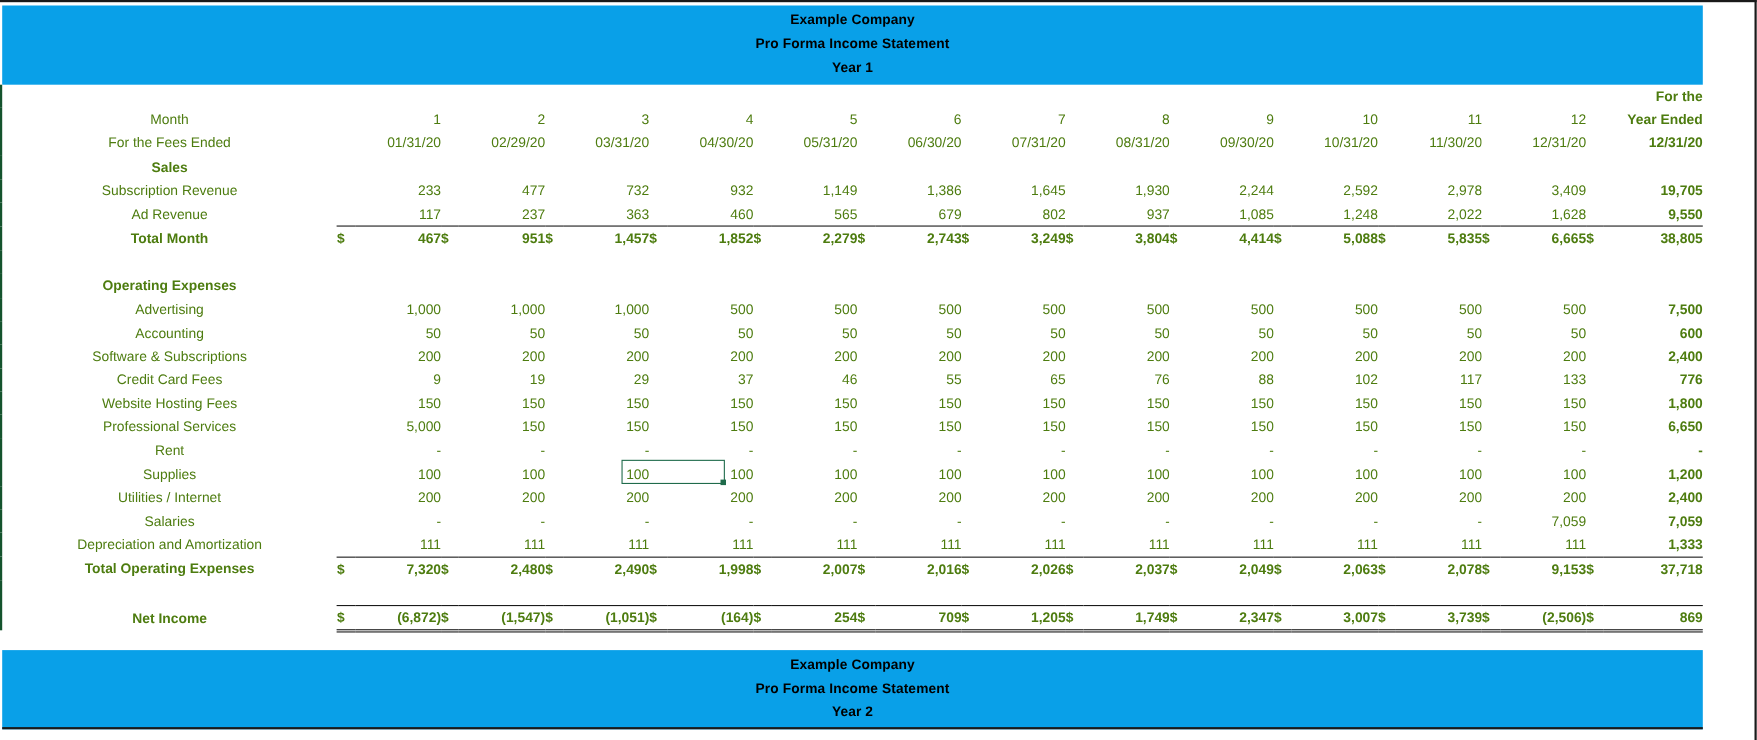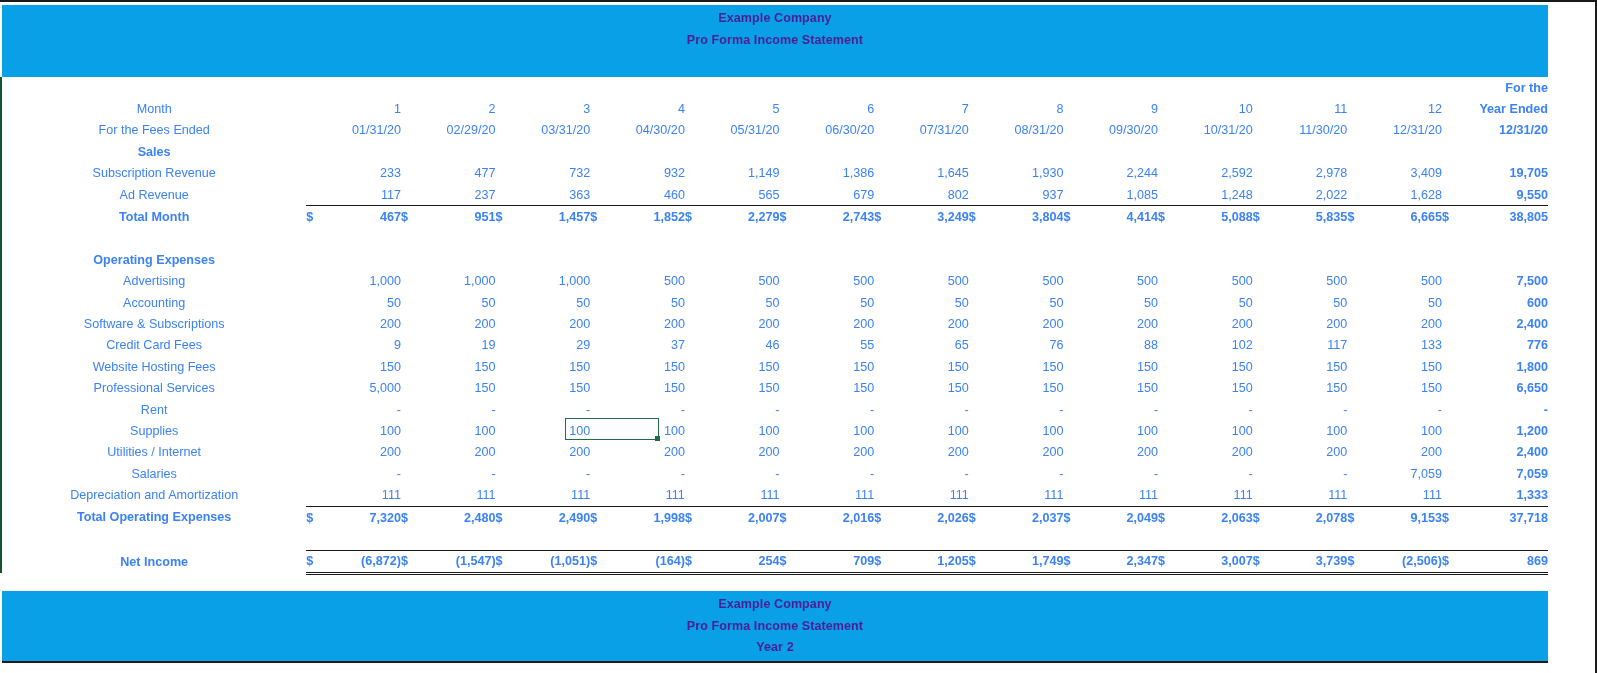--- a/index.html
+++ b/index.html
@@ -14,41 +14,41 @@
     width:1597px;height:673px;
     box-sizing:border-box;
     border-top:2px solid #1a1a1a;
     border-right:2px solid #1a1a1a;
   }
   .banner{
     position:absolute;
     left:2px;
     width:1546px;
     background:#09A0E8;
-    color:#4c1d95;
+    color:#000000;
     text-align:center;
     font-weight:bold;
     font-size:12.5px;
     line-height:21.5px;
     padding-top:3px;
     box-sizing:border-box;
   }
   #banner-top{ top:3px; height:72px; }
   #banner-bottom{ top:589px; height:72px; border-bottom:2px solid #1a1a1a;}
   .banner div{ letter-spacing:0.1px; }
 
   
   table.grid{
     position:absolute;
     top:75px;
     left:0px;
     width:1548px;
     border-collapse:collapse;
     font-size:12.6px;
-    color:#3b82f6;
+    color:#4d7c0f;
     table-layout:fixed;
   }
   table.grid td{
     padding:0;
     height:21.4px;
     vertical-align:middle;
     white-space:nowrap;
     overflow:hidden;
   }
   col.c-label{width:300px;}
@@ -90,20 +90,21 @@
   }
 </style>
 </head>
 <body>
 
 <div id="sheet">
 
   <div class="banner" id="banner-top">
     <div>Example Company</div>
     <div>Pro Forma Income Statement</div>
+    <div>Year 1</div>
   </div>
 
   <table class="grid">
     <colgroup>
       <col class="c-label">
       <col class="c-dollar">
         <col class="c-num">
       <col class="c-dollar">
         <col class="c-num">
       <col class="c-dollar">

